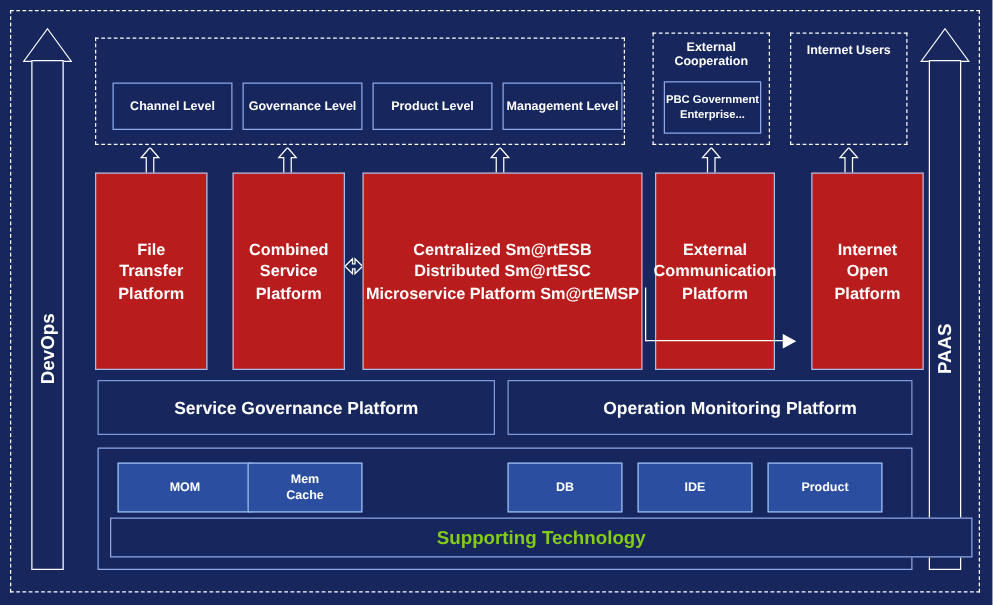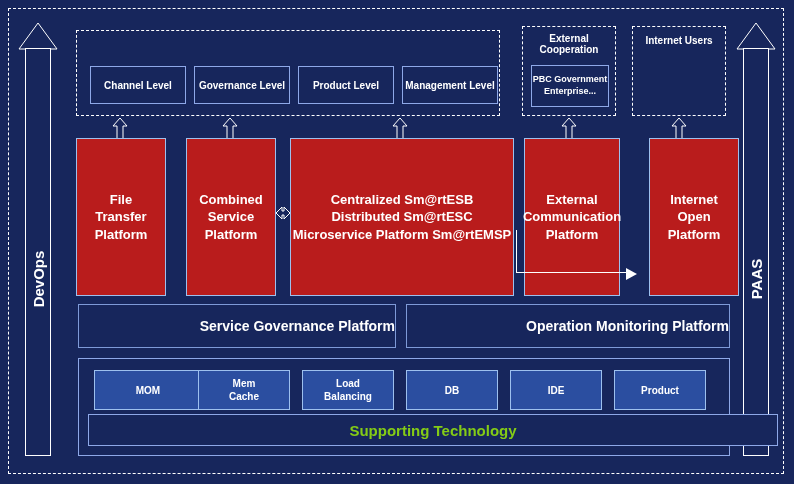--- a/index.html
+++ b/index.html
@@ -128,21 +128,20 @@
     font-size: 13px;
     font-weight: bold;
     line-height: 1.35;
     text-align: center;
   }
   .box-dark {
     background: #17265c;
     border: 1px solid #7e9ad8;
     font-size: 14px;
     font-weight: bold;
-    justify-content: flex-end;
   }
   .box-mid {
     background: #2b4ea0;
     border: 1px solid #9dc0ee;
     font-size: 10px;
     font-weight: bold;
     line-height: 1.3;
   }
   .group-title {
     position: absolute;
@@ -328,24 +327,20 @@
 
   <div class="tech-strip"></div>
 
   <div class="box box-mid multiline" style="left:94px; top:370px; width:108px; height:40px;">
     <span>MOM</span>
   </div>
   <div class="box box-mid multiline" style="left:198px; top:370px; width:92px; height:40px;">
     <span>Mem
 Cache</span>
   </div>
-  <div class="box box-mid multiline" style="left:302px; top:370px; width:92px; height:40px;">
-    <span>Load
-Balancing</span>
-  </div>
   <div class="box box-mid multiline" style="left:406px; top:370px; width:92px; height:40px;">
     <span>DB</span>
   </div>
   <div class="box box-mid multiline" style="left:510px; top:370px; width:92px; height:40px;">
     <span>IDE</span>
   </div>
   <div class="box box-mid multiline" style="left:614px; top:370px; width:92px; height:40px;">
     <span>Product</span>
   </div>
 

